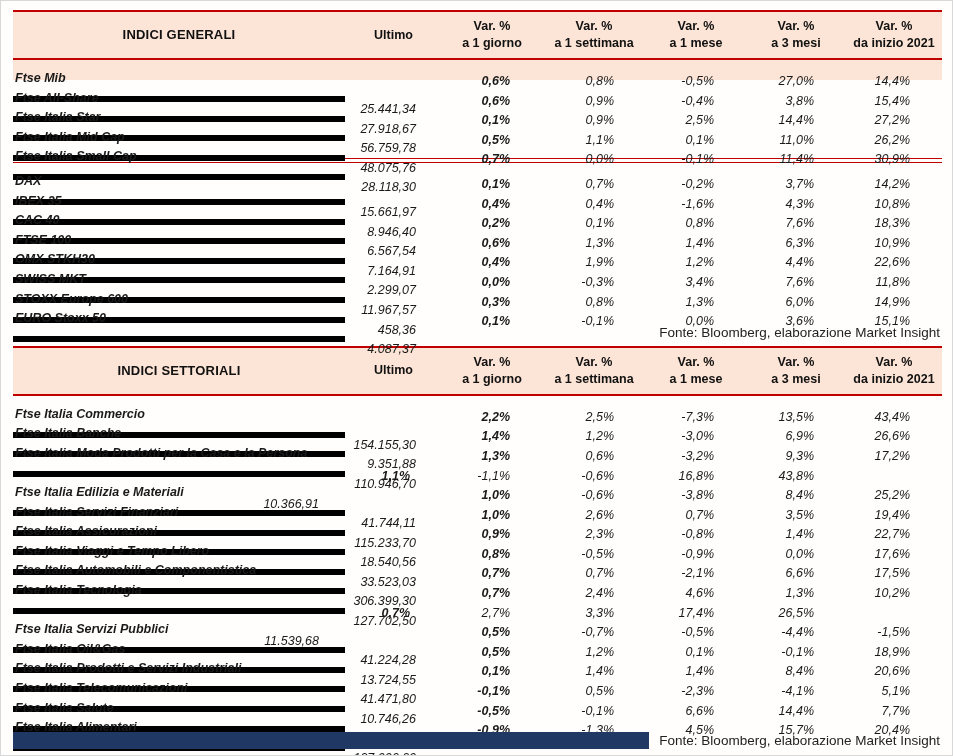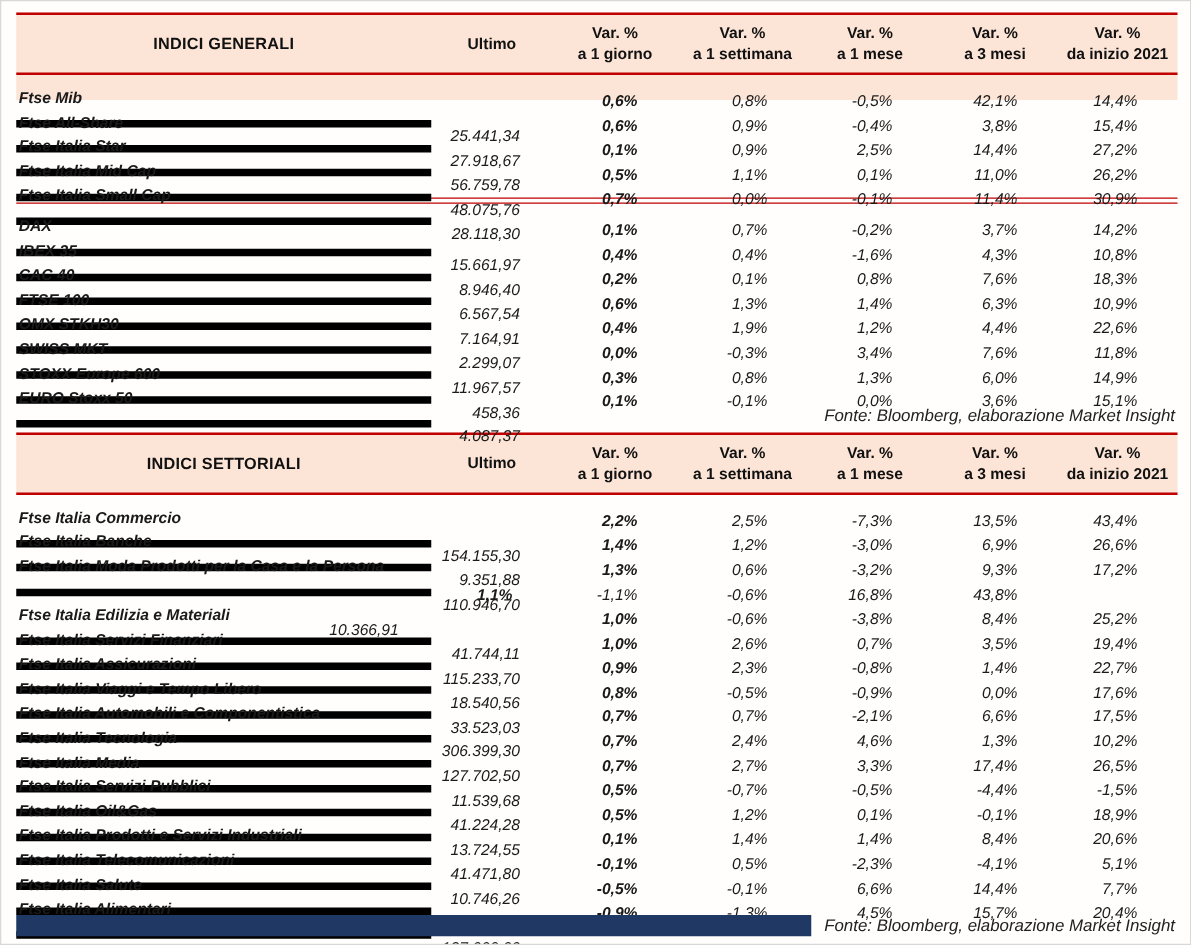--- a/index.html
+++ b/index.html
@@ -57,21 +57,20 @@
   .cell.vday { font-weight: 700; }
   .group-sep {
     height: 5px;
     border-top: 1.5px solid #c00000;
     border-bottom: 1.5px solid #c00000;
     box-sizing: border-box;
   }
   
   .fonte {
     text-align: right;
-    font-style: italic;
     font-size: 13.5px;
     color: #222;
     padding: 5px 2px 6px 0;
   }
   .footer {
     display: flex; align-items: center;
     margin-top: 3px; height: 17px;
   }
   .navy-bar { flex: 1; height: 17px; background: #1f3864; }
   .footer .fonte { padding: 0 2px 0 10px; white-space: nowrap; }
@@ -106,21 +105,21 @@
         <span>da inizio 2021</span>
       </div>
     </header>
     <div>
         <div class="trow grid highlight">
     <div class="cell name">Ftse Mib</div>
     <div class="cell num ultimo">25.441,34</div>
     <div class="cell num var vday">0,6%</div>
     <div class="cell num var">0,8%</div>
     <div class="cell num var">-0,5%</div>
-    <div class="cell num var">42,1%</div>
+    <div class="cell num var">27,0%</div>
     <div class="cell num var">14,4%</div>
   </div>
         <div class="trow grid">
     <div class="cell name">Ftse All-Share</div>
     <div class="cell num ultimo">27.918,67</div>
     <div class="cell num var vday">0,6%</div>
     <div class="cell num var">0,9%</div>
     <div class="cell num var">-0,4%</div>
     <div class="cell num var">3,8%</div>
     <div class="cell num var">15,4%</div>
@@ -338,21 +337,20 @@
         <div class="trow grid">
     <div class="cell name">Ftse Italia Tecnologia</div>
     <div class="cell num ultimo">127.702,50</div>
     <div class="cell num var vday">0,7%</div>
     <div class="cell num var">2,4%</div>
     <div class="cell num var">4,6%</div>
     <div class="cell num var">1,3%</div>
     <div class="cell num var">10,2%</div>
   </div>
         <div class="trow grid">
-    <div class="cell name">Ftse Italia Media</div>
     <div class="cell num ultimo">11.539,68</div>
     <div class="cell num var vday">0,7%</div>
     <div class="cell num var">2,7%</div>
     <div class="cell num var">3,3%</div>
     <div class="cell num var">17,4%</div>
     <div class="cell num var">26,5%</div>
   </div>
         <div class="trow grid">
     <div class="cell name">Ftse Italia Servizi Pubblici</div>
     <div class="cell num ultimo">41.224,28</div>

